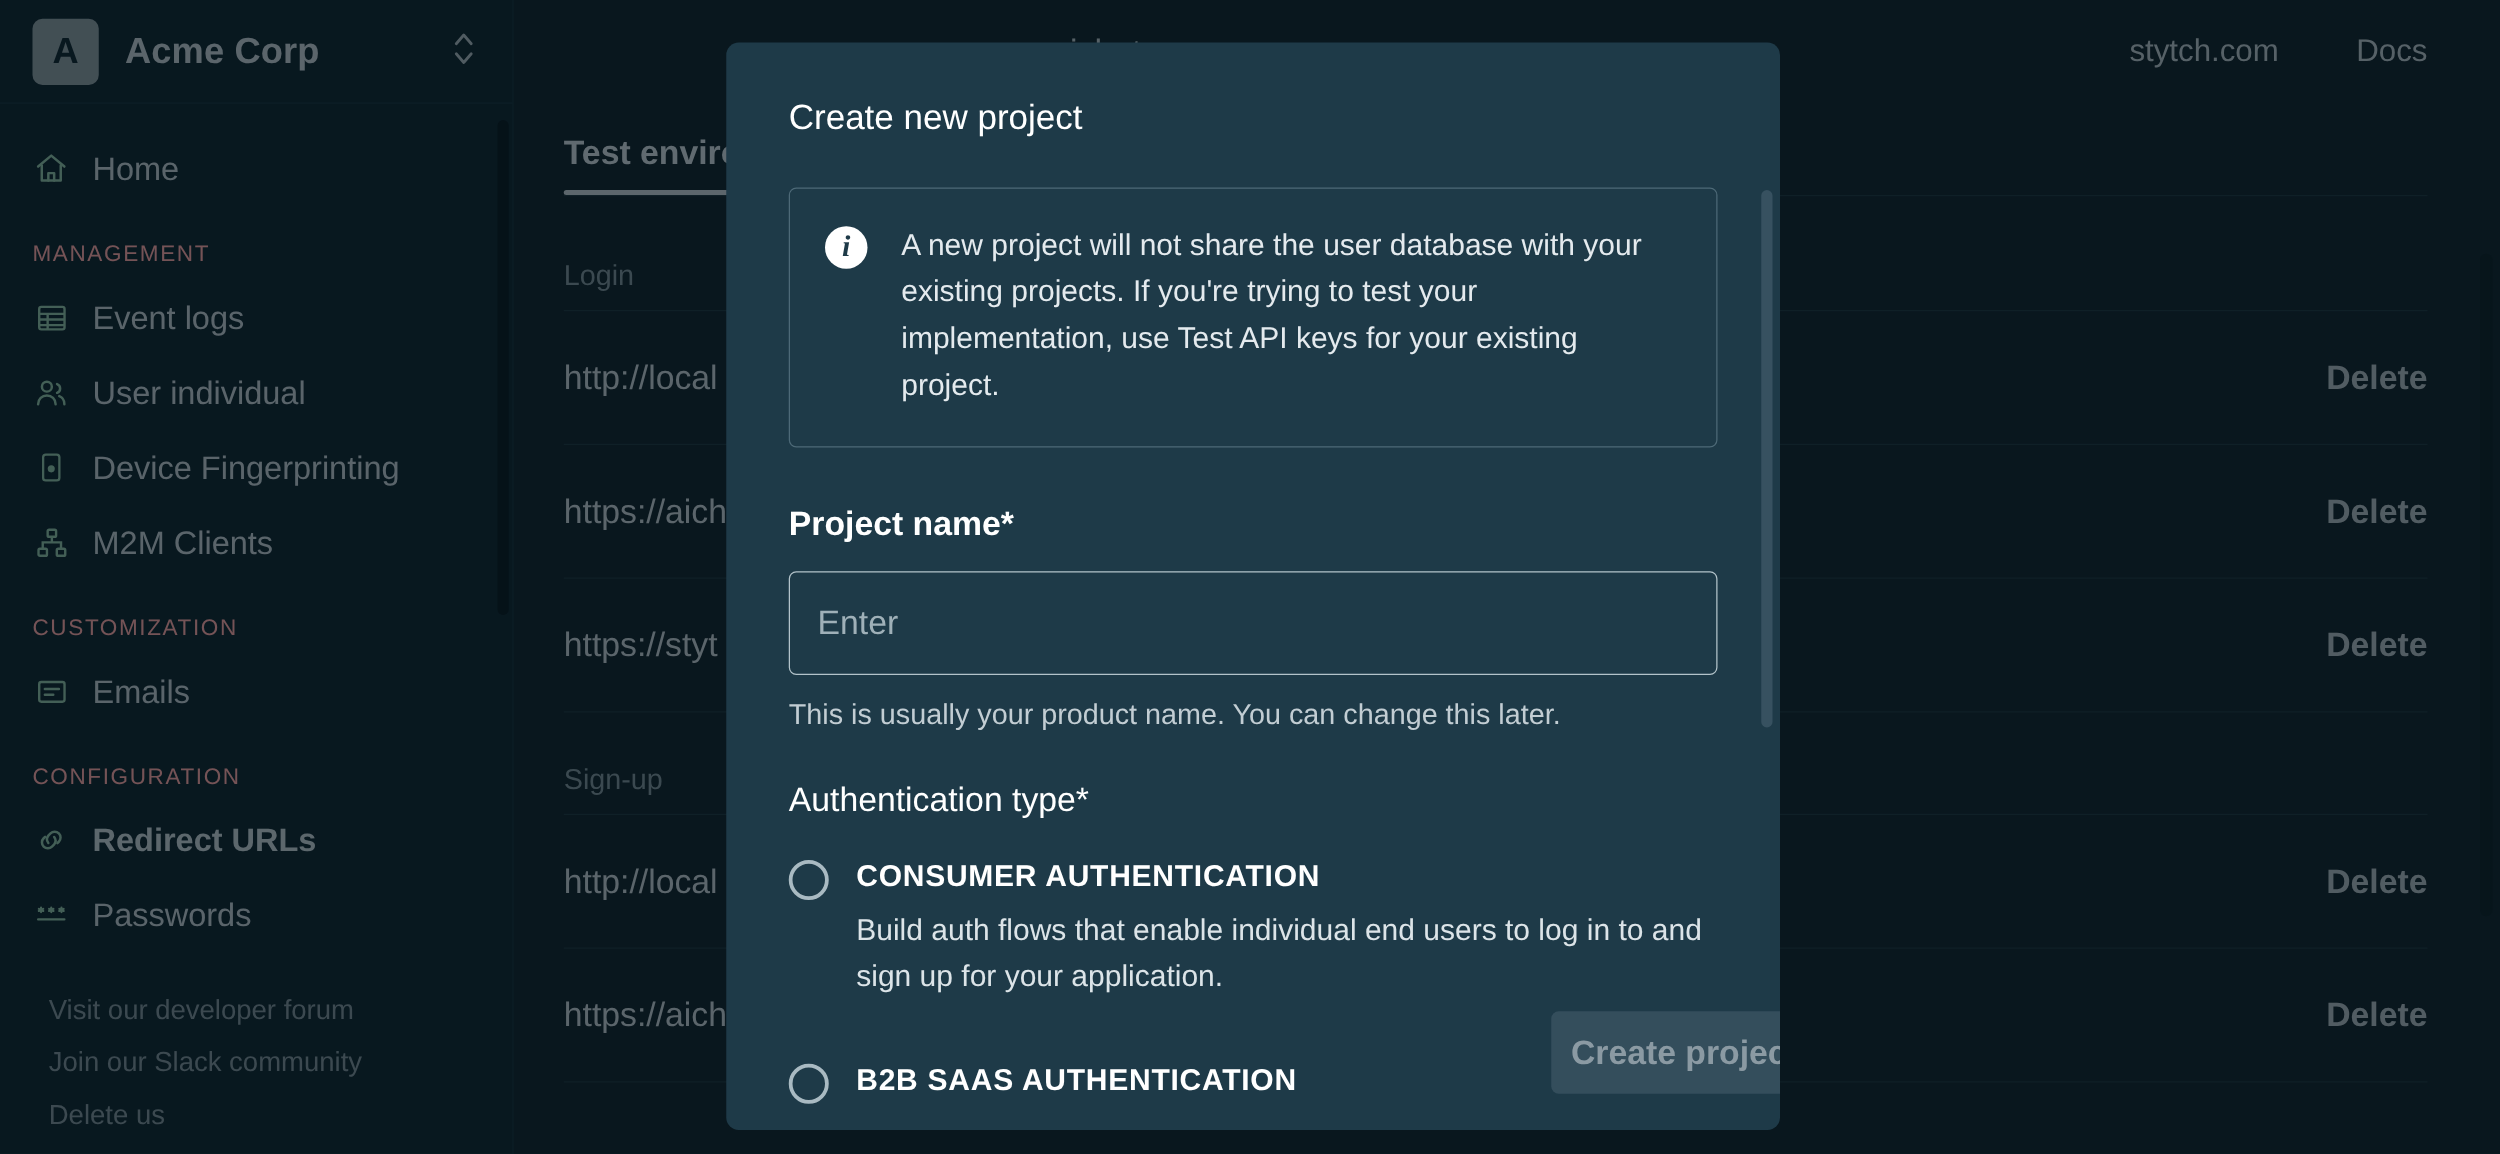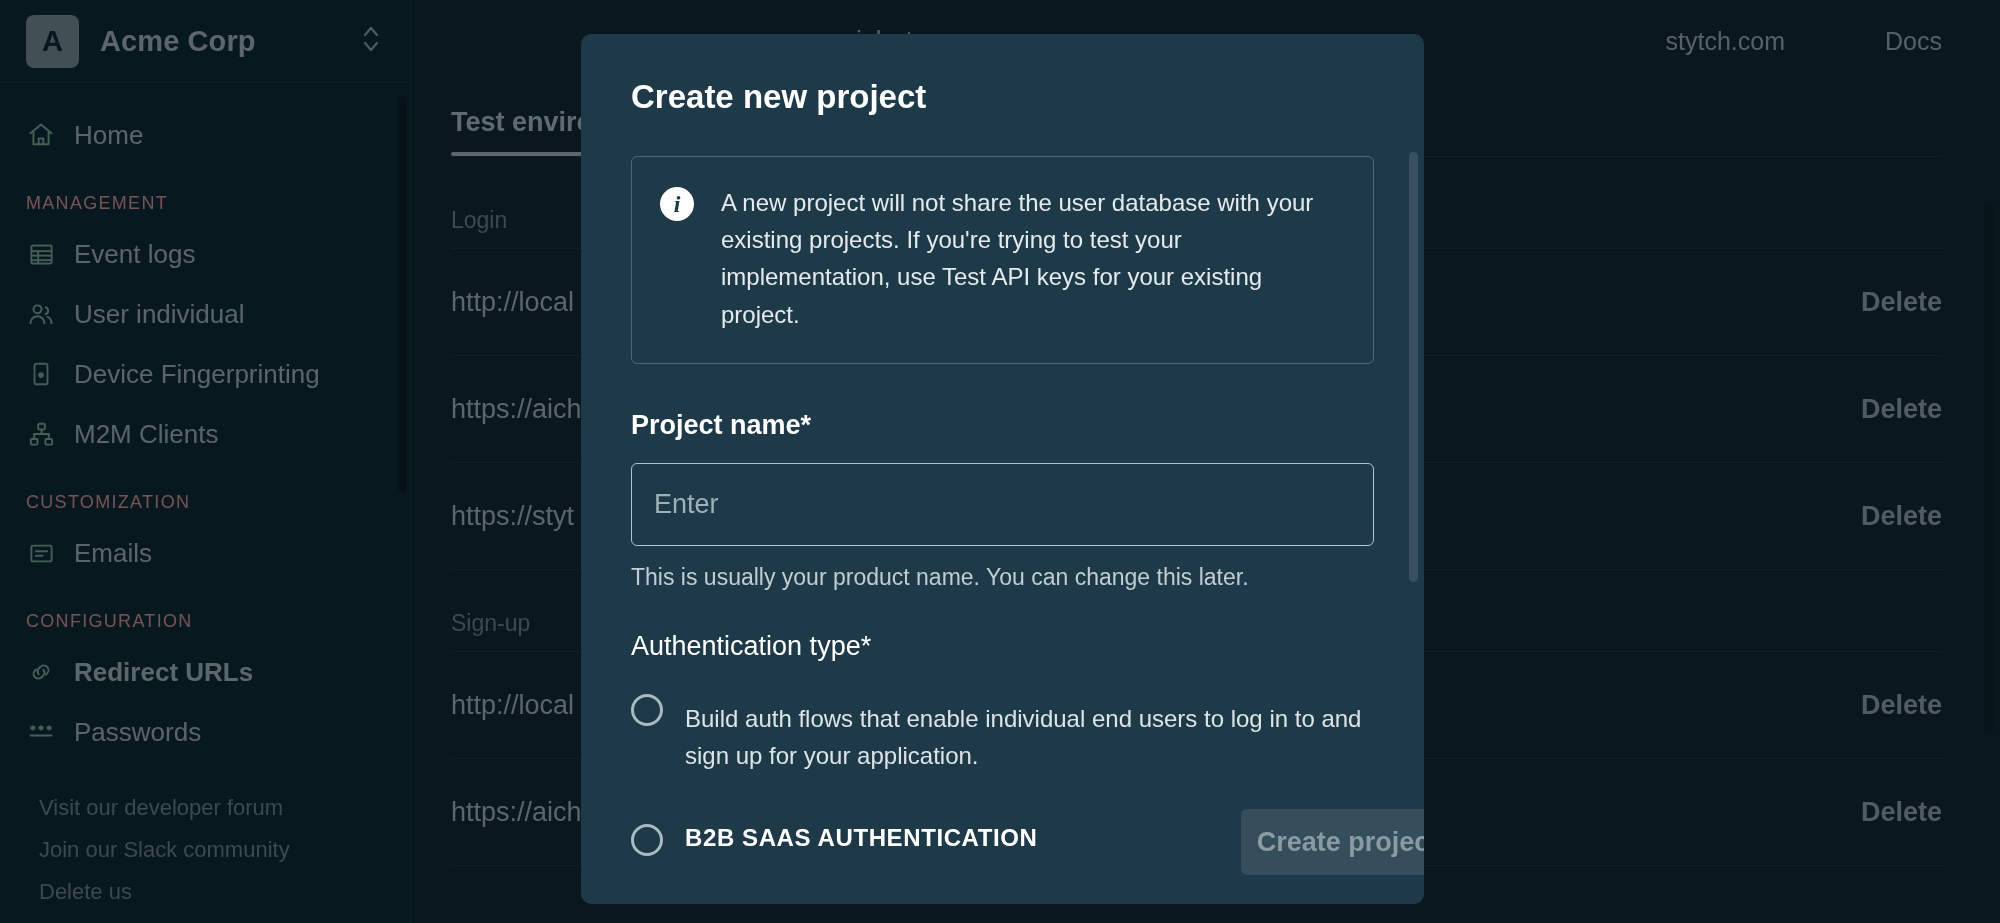--- a/index.html
+++ b/index.html
@@ -98,21 +98,21 @@
   }
   .project-switcher {
     display: flex; align-items: center;
     color: #b9c4ca; font-size: 27px;
     margin-left: 390px;
     cursor: pointer;
   }
   .project-switcher .caret { margin-left: 18px; font-size: 18px; color: #9fadb4; }
   .topbar-spacer { flex: 1; }
   .topbar-link {
-    color: #b9c4ca; font-size: 25px; margin-left: 100px; cursor: pointer;
+    color: #b9c4ca; font-size: 25px; margin-left: 62px; cursor: pointer;
   }
 
   .content { padding: 0 58px 0 40px; }
   .tabs { display: flex; gap: 44px; border-bottom: 0px; margin-top: 24px;}
   .tab {
     font-size: 27px; color: #cfd8dd; font-weight: bold;
     padding-bottom: 18px; cursor: pointer; position: relative;
   }
   .tab.active::after {
     content: ""; position: absolute; left: 0; right: 0; bottom: 0;
@@ -149,21 +149,21 @@
     position: absolute;
     left: 581px; top: 34px;
     width: 843px; height: 870px;
     background: #1e3a48;
     border-radius: 10px;
     z-index: 60;
     overflow: hidden;
     padding: 44px 50px 0 50px;
   }
   .modal-title {
-    color: #ffffff; font-size: 33px; font-weight: bold;
+    color: #ffffff; font-size: 28px; font-weight: normal;
     margin-bottom: 40px;
   }
   .info-box {
     border: 1px solid #4d6977;
     border-radius: 6px;
     padding: 27px 30px 30px 28px;
     display: flex;
     margin-bottom: 46px;
   }
   .info-icon {
@@ -446,20 +446,21 @@
 
     <div class="field-label">Project name*</div>
     <input class="text-input" type="text" autofocus="" placeholder="Enter" style="">
     <div class="helper-text">This is usually your product name. You can change this later.</div>
 
     <div class="section-label">Authentication type*</div>
 
     <div class="radio-row">
       <span class="radio-circle"></span>
       <div class="radio-main">
+        <div class="radio-title">CONSUMER AUTHENTICATION</div>
         <div class="radio-desc">Build auth flows that enable individual end users to log in to and sign up for your application.</div>
       </div>
     </div>
 
     <div class="radio-gap"></div>
 
     <div class="radio-row">
       <span class="radio-circle"></span>
       <div class="radio-main">
         <div class="radio-title">B2B SAAS AUTHENTICATION</div>

